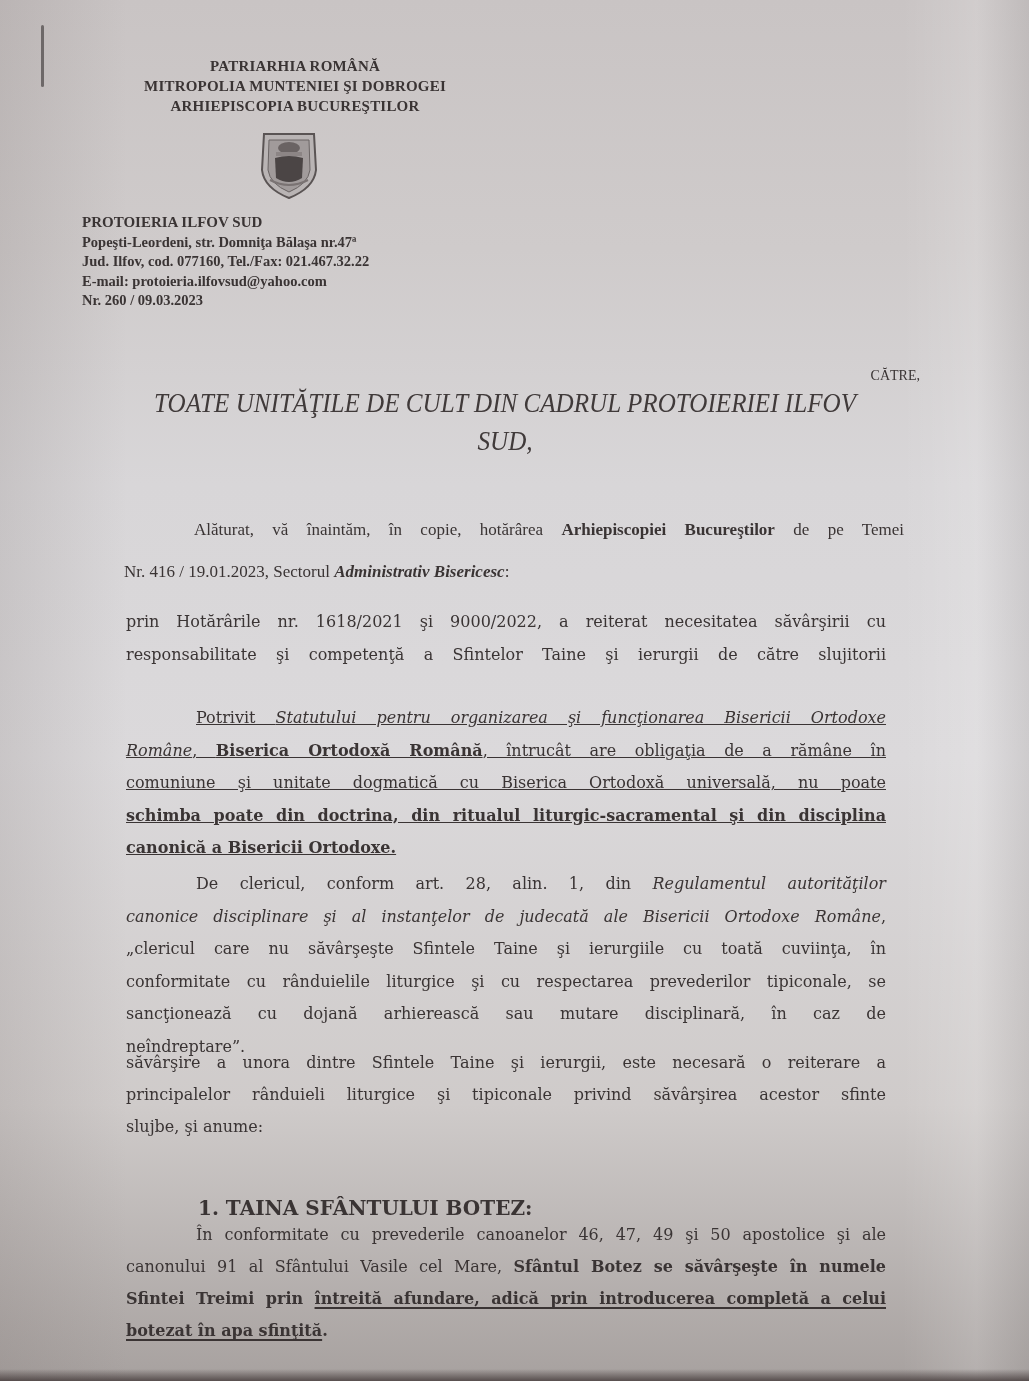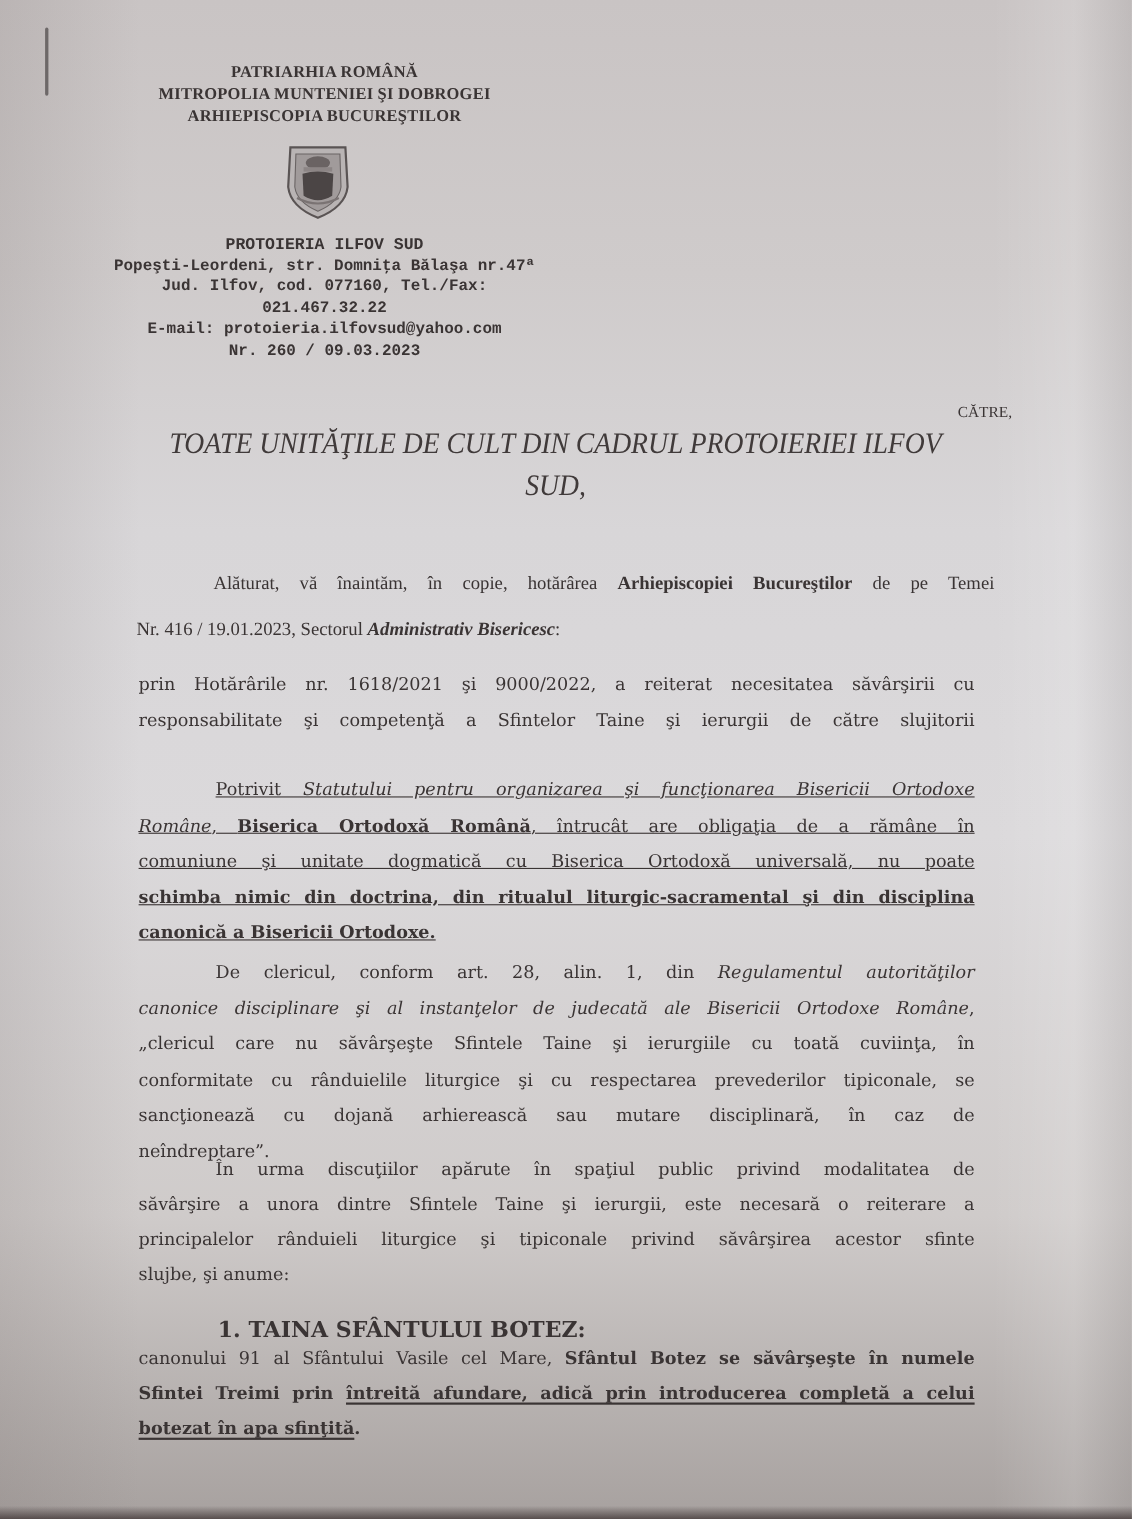--- a/index.html
+++ b/index.html
@@ -28,22 +28,22 @@
   }
   .header {
     position: absolute; left: 110px; top: 56px; width: 370px;
     text-align: center; font-weight: bold; font-size: 15px; line-height: 20px; color: #3a3434;
     letter-spacing: 0.2px;
   }
   .crest {
     position: absolute; left: 258px; top: 130px; width: 62px; height: 70px;
   }
   .subheader {
-    position: absolute; left: 100px; top: 213px; width: 390px;
-    text-align: center; font-weight: bold; font-size: 14.5px; line-height: 19.5px; color: #3a3434; font-family: Liberation Mono, monospace;
+    position: absolute; left: 82px; top: 213px; width: 390px;
+    text-align: left; font-weight: bold; font-size: 14.5px; line-height: 19.5px; color: #3a3434;
   }
   .subheader .title { font-size: 15px; }
   .to-label {
     position: absolute; left: 90px; top: 368px; width: 830px; text-align: right;
     font-size: 14px; color: #3a3434;
   }
   .recipient {
     position: absolute; left: 90px; top: 384px; width: 830px; text-align: center;
     font-style: italic; font-size: 27px; line-height: 38px; color: #403a3a;
     transform: scaleX(0.93); transform-origin: center top;
@@ -111,43 +111,43 @@
 
   <div class="para p1">
     <span class="line">prin Hotărârile nr. 1618/2021 şi 9000/2022, a reiterat necesitatea săvârşirii cu</span>
     <span class="line">responsabilitate şi competenţă a Sfintelor Taine şi ierurgii de către slujitorii</span>
   </div>
 
   <div class="para p2">
     <span class="line"><span class="indent"></span><span>Potrivit </span><span class="i">Statutului pentru organizarea şi funcţionarea Bisericii Ortodoxe</span></span>
     <span class="line"><span class="i">Române</span><span>, </span><span class="b">Biserica Ortodoxă Română</span><span>, întrucât are obligaţia de a rămâne în</span></span>
     <span class="line">comuniune şi unitate dogmatică cu Biserica Ortodoxă universală, nu poate</span>
-    <span class="line b">schimba nimic din doctrina, din ritualul liturgic-sacramental şi din disciplina</span>
+    <span class="line b">schimba poate din doctrina, din ritualul liturgic-sacramental şi din disciplina</span>
     <span class="line last b">canonică a Bisericii Ortodoxe.</span>
   </div>
 
   <div class="para p3">
     <span class="line"><span class="indent"></span><span>De clericul, conform art. 28, alin. 1, din </span><span class="i">Regulamentul autorităţilor</span></span>
     <span class="line"><span class="i">canonice disciplinare şi al instanţelor de judecată ale Bisericii Ortodoxe Române</span><span>,</span></span>
     <span class="line">„clericul care nu săvârşeşte Sfintele Taine şi ierurgiile cu toată cuviinţa, în</span>
     <span class="line">conformitate cu rânduielile liturgice şi cu respectarea prevederilor tipiconale, se</span>
     <span class="line">sancţionează cu dojană arhierească sau mutare disciplinară, în caz de</span>
     <span class="line last">neîndreptare”.</span>
   </div>
 
   <div class="para p4">
-    <span class="line"><span class="indent"></span><span>În urma discuţiilor apărute în spaţiul public privind modalitatea de</span></span>
     <span class="line">săvârşire a unora dintre Sfintele Taine şi ierurgii, este necesară o reiterare a</span>
     <span class="line">principalelor rânduieli liturgice şi tipiconale privind săvârşirea acestor sfinte</span>
     <span class="line last">slujbe, şi anume:</span>
   </div>
 
   <div class="section-heading">1.  TAINA SFÂNTULUI BOTEZ:</div>
 
   <div class="para p5">
+    <span class="line"><span class="indent"></span><span>În conformitate cu prevederile canoanelor 46, 47, 49 şi 50 apostolice şi ale</span></span>
     <span class="line"><span>canonului 91 al Sfântului Vasile cel Mare, </span><span class="b">Sfântul Botez se săvârşeşte în numele</span></span>
     <span class="line b"><span>Sfintei Treimi prin </span><span class="u">întreită afundare, adică prin introducerea completă a celui</span></span>
     <span class="line last b"><span class="u">botezat în apa sfinţită</span><span>.</span></span>
   </div>
 
   <div class="right-edge"></div>
   <div class="bottom-shadow"></div>
 </div>
 
 </body></html>

